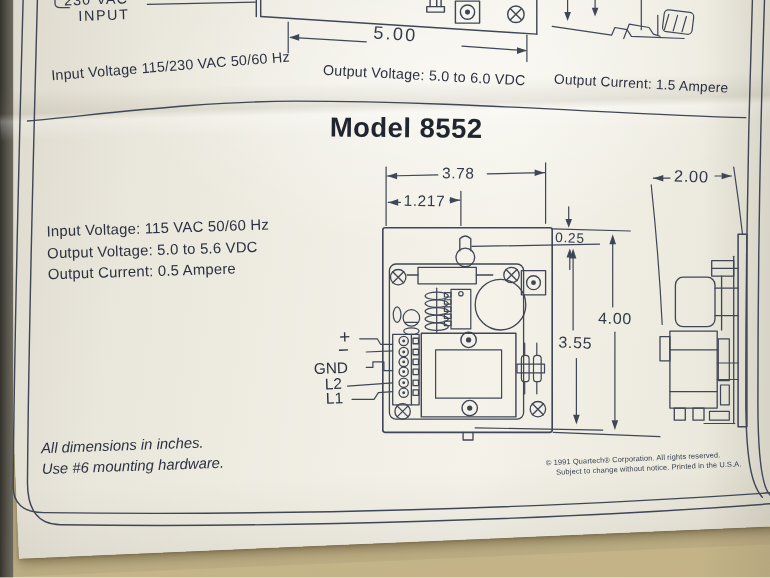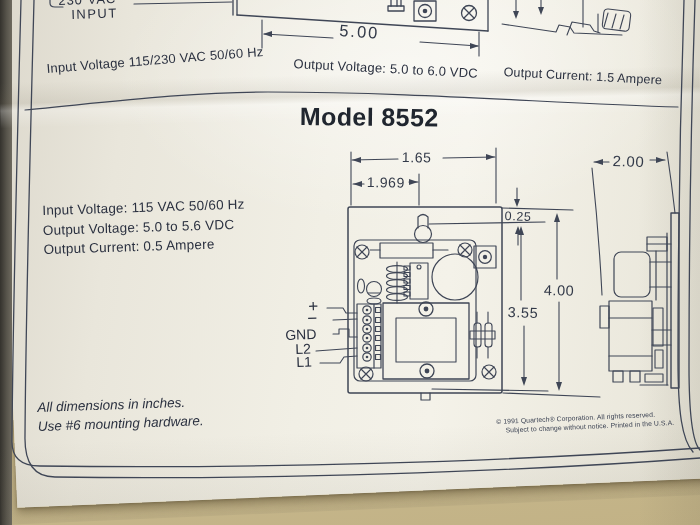--- a/index.html
+++ b/index.html
@@ -279,22 +279,22 @@
 <div class="txt spec-top" style="left:504px;top:65px;font-size:12.5px;transform:rotate(3deg);">Output Current: 1.5 Ampere</div>
 
 <div class="txt model-title" style="left:300px;top:102px;transform:rotate(.6deg);">Model 8552</div>
 
 <div class="txt specs-block" style="left:42px;top:201px;transform:rotate(-1.8deg);">
   <div>Input Voltage: 115 VAC 50/60 Hz</div>
   <div>Output Voltage: 5.0 to 5.6 VDC</div>
   <div>Output Current: 0.5 Ampere</div>
 </div>
 
-<div class="txt dim" style="left:402px;top:149px;transform:rotate(1deg);">1.65</div>
-<div class="txt dim" style="left:367px;top:174px;transform:rotate(1deg);">1.969</div>
+<div class="txt dim" style="left:402px;top:149px;transform:rotate(1deg);">3.78</div>
+<div class="txt dim" style="left:367px;top:174px;transform:rotate(1deg);">1.217</div>
 <div class="txt dim" style="left:613px;top:152px;font-size:15px;transform:rotate(2deg);">2.00</div>
 <div class="txt dim" style="left:505px;top:209px;font-size:12.5px;transform:rotate(2deg);">0.25</div>
 <div class="txt dim" style="left:544px;top:282px;font-size:14.5px;transform:rotate(1.5deg);">4.00</div>
 <div class="txt dim" style="left:508px;top:304px;font-size:14.5px;transform:rotate(2deg);">3.55</div>
 
 <div class="txt term" style="left:308px;top:297px;font-size:17px;transform:rotate(-2deg);">+</div>
 <div class="txt term" style="left:307px;top:309px;font-size:17px;transform:rotate(-2deg);">−</div>
 <div class="txt term" style="left:285px;top:327px;font-size:14px;transform:rotate(-2deg);">GND</div>
 <div class="txt term" style="left:295px;top:341px;font-size:14px;transform:rotate(-2deg);">L2</div>
 <div class="txt term" style="left:296px;top:354px;font-size:14px;transform:rotate(-2deg);">L1</div>

